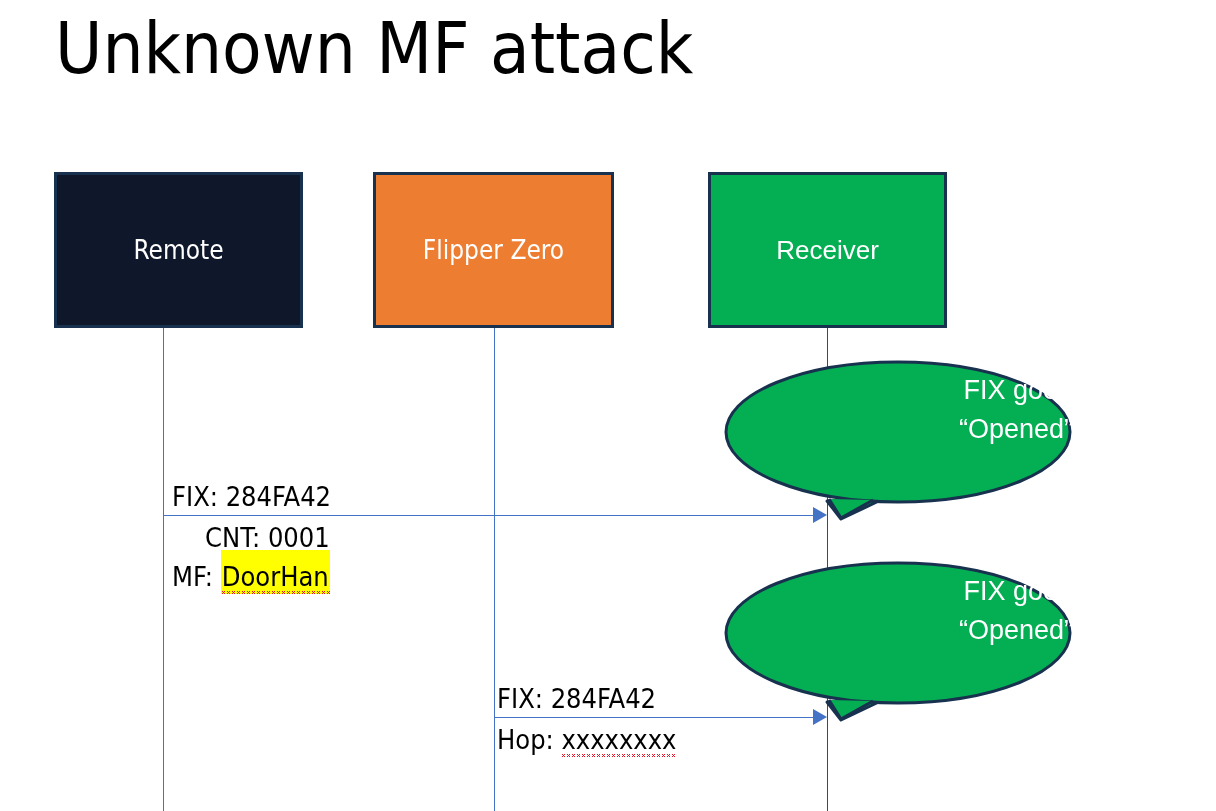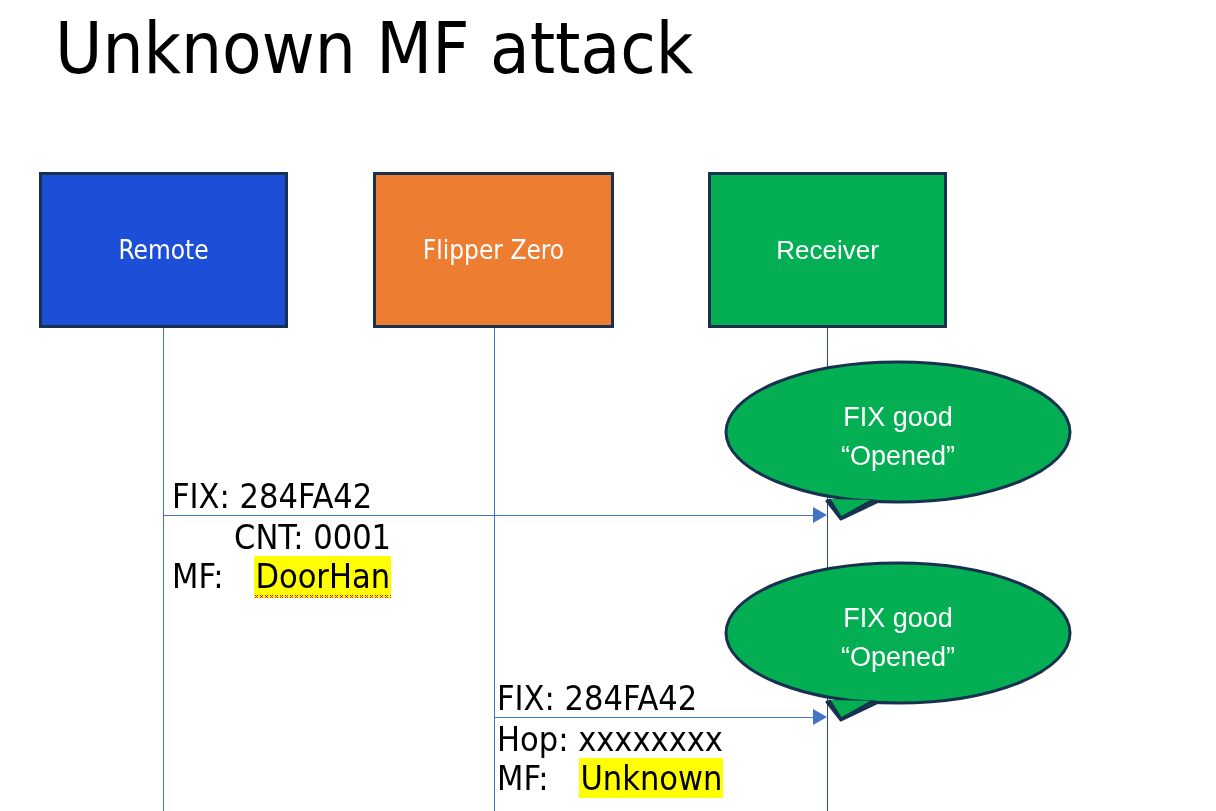--- a/index.html
+++ b/index.html
@@ -51,22 +51,22 @@
     border: 3px solid #17314F;
     display: flex;
     align-items: center;
     justify-content: center;
     color: #ffffff;
     font-size: 26px;
     font-weight: 400;
     line-height: 1;
   }
   #box-remote {
-    left: 39px; top: 172px; width: 249px; height: 156px;
-    background: #1d4ed8;
+    left: 54px; top: 172px; width: 249px; height: 156px;
+    background: #0f172a;
   }
   #box-flipper {
     left: 373px; top: 172px; width: 241px; height: 156px;
     background: #ED7D31;
   }
   #box-receiver {
     left: 708px; top: 172px; width: 239px; height: 156px;
     background: #04AF54;
     font-family: "Liberation Sans", sans-serif;
   }
@@ -85,61 +85,59 @@
     border-left: 14px solid #4472C4;
   }
   #arrow1-line { left: 163px; top: 515px; width: 652px; }
   #arrow1-head { left: 813px; top: 507px; }
   #arrow2-line { left: 494px; top: 717px; width: 321px; }
   #arrow2-head { left: 813px; top: 709px; }
 
   
   .msg-label {
     position: absolute;
-    font-size: 34px;
+    font-size: 27px;
     line-height: 39px;
     color: #000000;
     white-space: nowrap;
   }
   #msg1-above { left: 172px; top: 477px; }
   #msg1-below { left: 172px; top: 518px; text-align: right; }
   #msg2-above { left: 497px; top: 679px; }
   #msg2-below { left: 497px; top: 720px; }
 
   .hl {
     background: #FFFF00;
-    padding: 0 1px;
-    margin-left: 21px;
+    padding: 11px 1px;
   }
   .squiggle {
     background-repeat: repeat-x;
     background-position: 0 100%;
     background-size: 5px 3px;
     background-image:
       linear-gradient(45deg, transparent 45%, #E81123 45%, #E81123 55%, transparent 55%),
       linear-gradient(-45deg, transparent 45%, #E81123 45%, #E81123 55%, transparent 55%);
     padding-bottom: 2px;
   }
 
   
   .callout {
     position: absolute;
   }
   .callout svg { display: block; }
   .callout-text {
     position: absolute;
     left: 0;
     width: 100%;
-    text-align: center;
+    text-align: right;
     color: #ffffff;
     font-size: 27px;
     line-height: 39px;
     font-family: "Liberation Sans", sans-serif;
     pointer-events: none;
-    margin-top: 27px;
   }
   #callout1 { left: 723px; top: 357px; width: 350px; height: 165px; }
   #callout1 .callout-text { top: 14px; }
   #callout2 { left: 723px; top: 558px; width: 350px; height: 165px; }
   #callout2 .callout-text { top: 14px; }
 </style>
 </head>
 <body>
 
 <div id="slide">
@@ -177,23 +175,20 @@
 
   <div class="msg-arrow-line" id="arrow2-line"></div>
   <div class="msg-arrow-head" id="arrow2-head"></div>
 
   <div class="msg-label" id="msg2-above">
     <span>FIX: 284FA42</span>
   </div>
   <div class="msg-label" id="msg2-below">
     <div>
       <span>Hop: </span><span class="squiggle">xxxxxxxx</span>
-    </div>
-    <div>
-      <span>MF: </span><span class="hl">Unknown</span>
     </div>
   </div>
 
   <div class="callout" id="callout1">
     <svg width="350" height="165" viewBox="0 0 350 165">
       <path d="M 104 144 L 118 162 L 160 142 Z" fill="#04AF54" stroke="#17314F" stroke-width="3" stroke-linejoin="round"></path>
       <ellipse cx="175" cy="75" rx="172" ry="70" fill="#04AF54" stroke="#17314F" stroke-width="3"></ellipse>
       <path d="M 106 142 L 118 161 L 150 143" fill="#04AF54" stroke="#17314F" stroke-width="3" stroke-linejoin="round"></path>
     </svg>
     <div class="callout-text">

